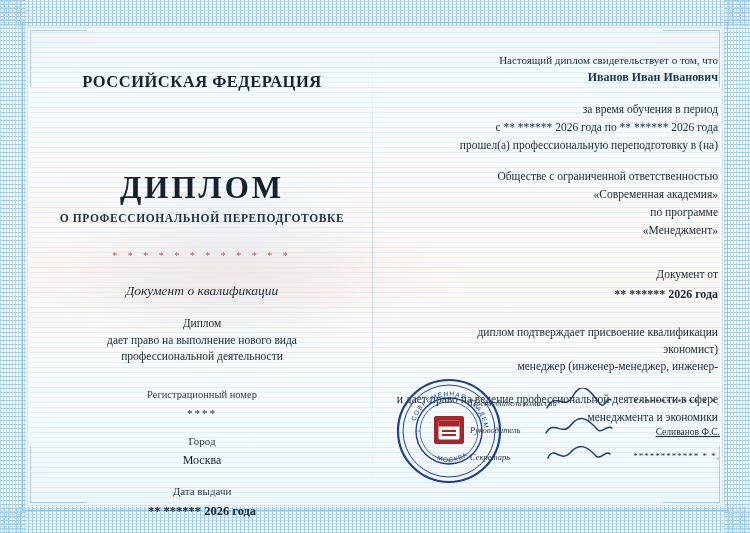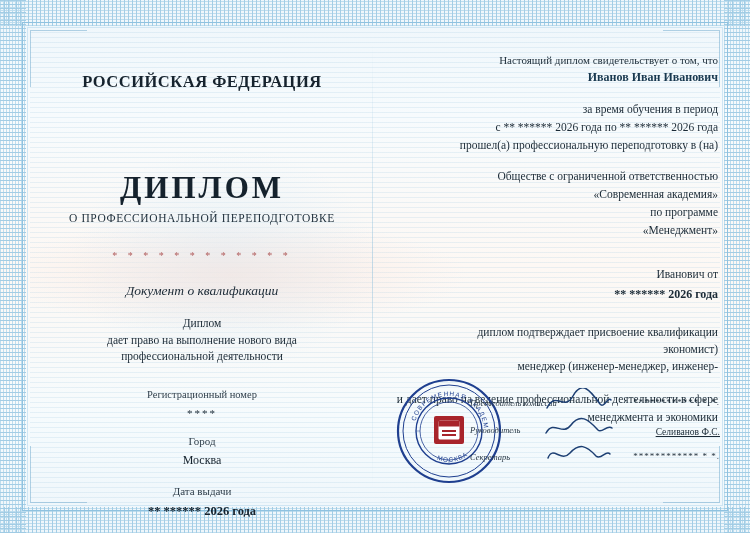--- a/index.html
+++ b/index.html
@@ -104,20 +104,21 @@
     font-weight: bold;
     font-size: 31px;
     letter-spacing: 3px;
     color: #15222d;
   }
   .diploma-sub {
     margin-top: 6px;
     font-size: 11.5px;
     letter-spacing: .6px;
     color: #23333f;
+    font-weight: bold;
   }
   .stars {
     margin-top: 26px;
     font-size: 10px;
     letter-spacing: 4px;
     color: #b05a5a;
   }
   .qual-line {
     margin-top: 22px;
     font-style: italic;
@@ -319,21 +320,21 @@
       <div>прошел(а) профессиональную переподготовку в (на)</div>
     </div>
 
     <div class="r-org">
       <div>Обществе с ограниченной ответственностью</div>
       <div>«Современная академия»</div>
       <div>по программе</div>
       <div>«Менеджмент»</div>
     </div>
 
-    <div class="r-decision-label">Иванович от</div>
+    <div class="r-decision-label">Документ от</div>
     <div class="r-decision-date">** ****** 2026 года</div>
 
     <div class="r-confirm">
       <div>диплом подтверждает присвоение квалификации</div>
       <div>экономист)</div>
       <div>менеджер (инженер-менеджер, инженер-</div>
     </div>
 
     <div class="r-rights">
       <div>и дает право на ведение профессиональной деятельности в сфере</div>

